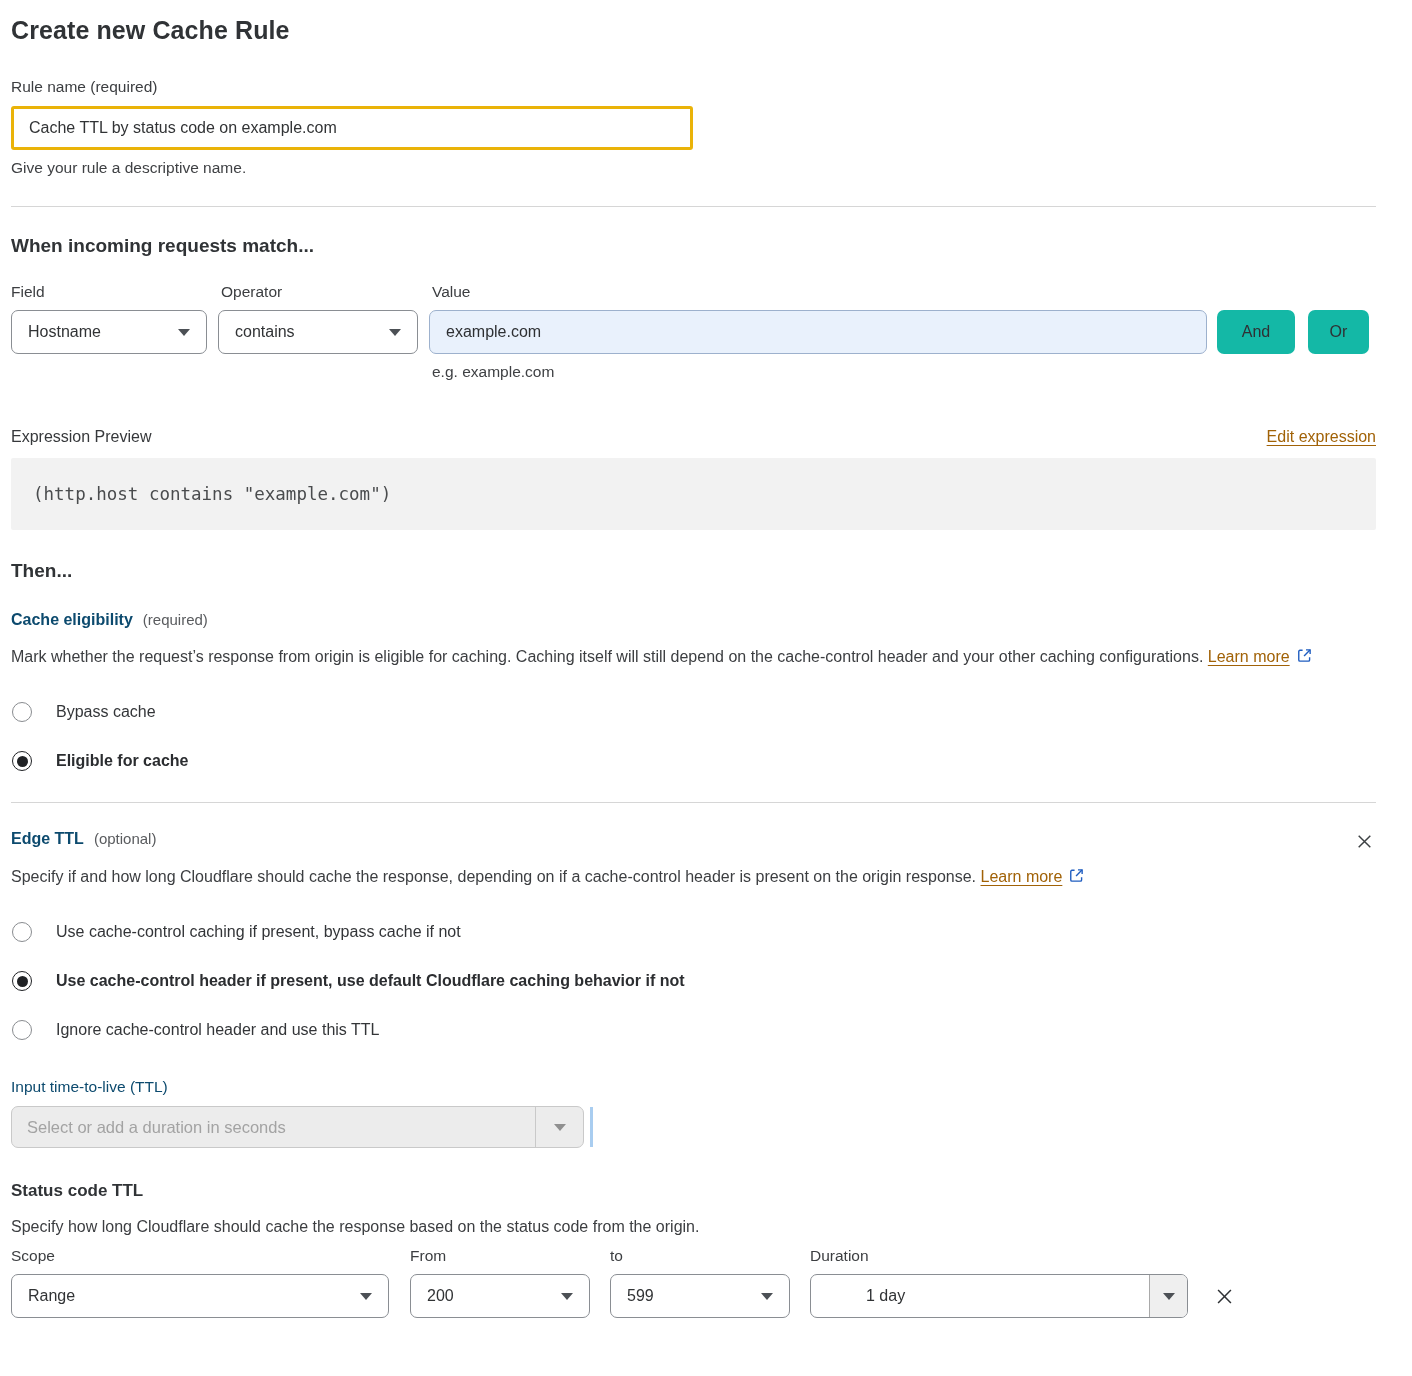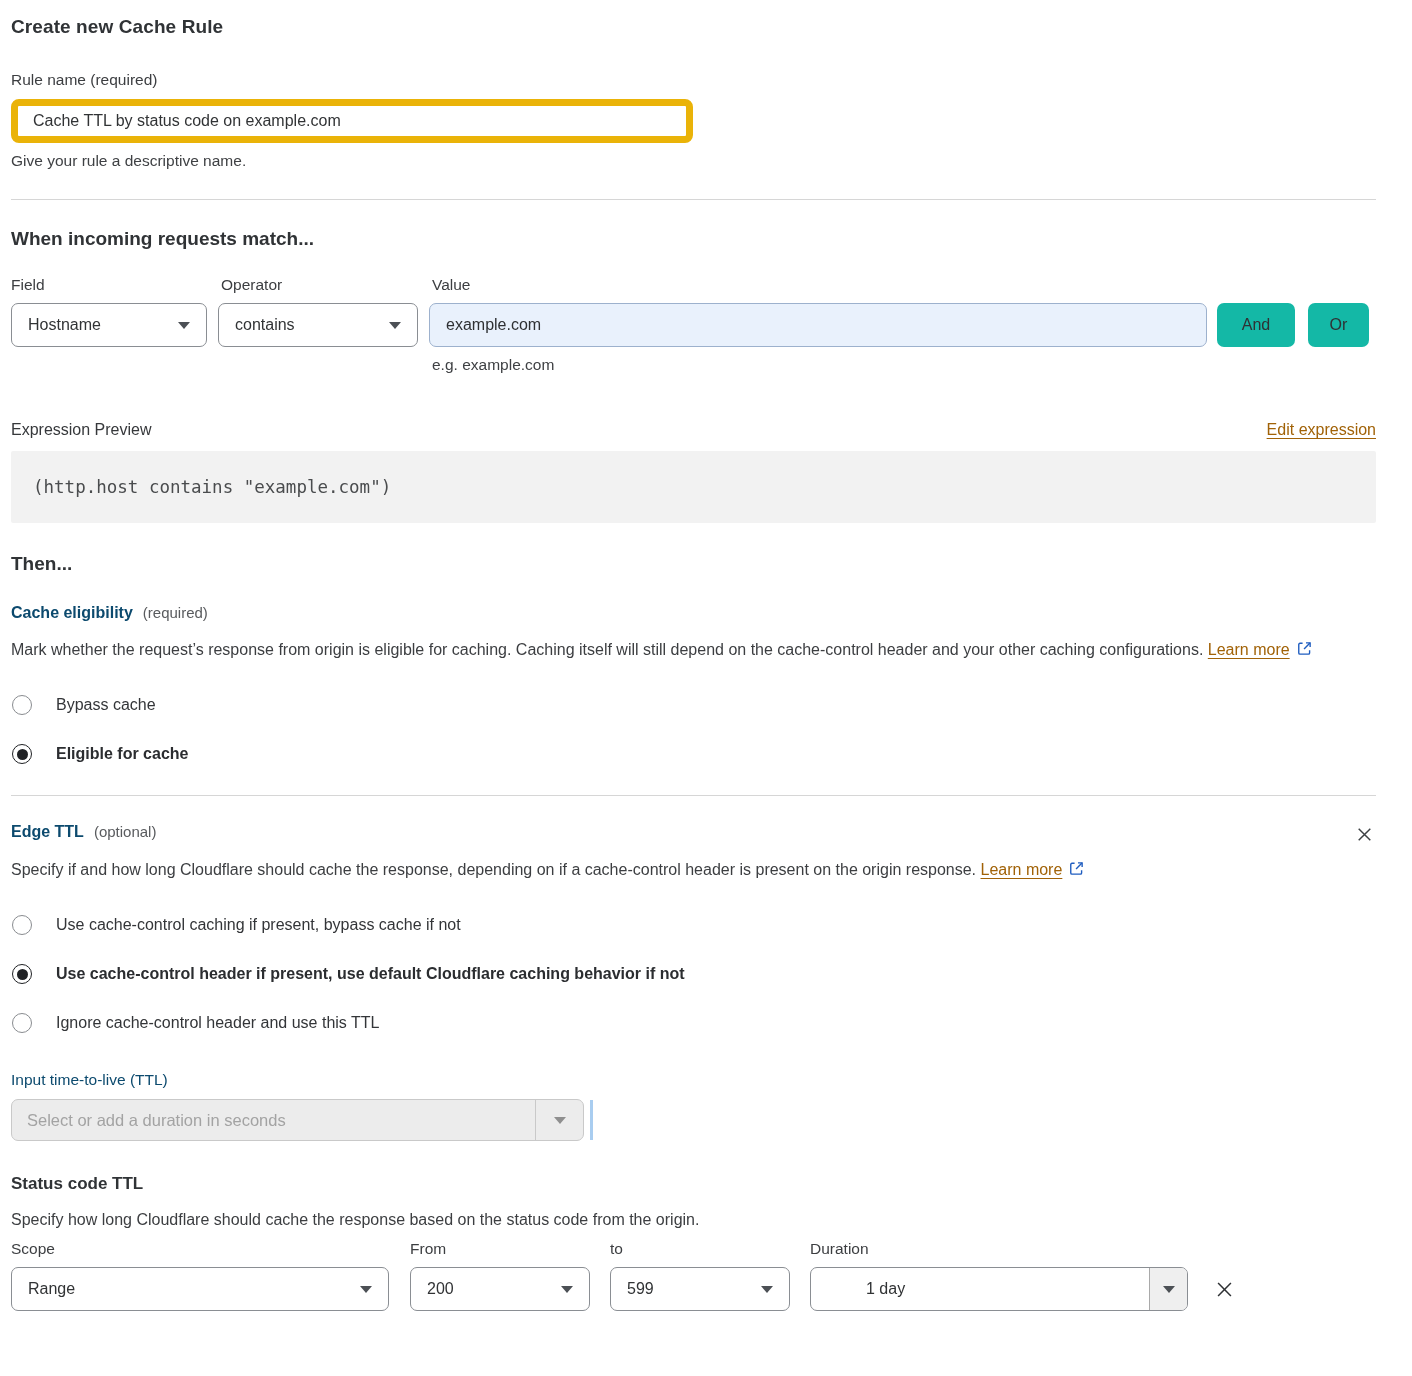--- a/index.html
+++ b/index.html
@@ -5,26 +5,26 @@
   * { box-sizing: border-box; }
   html,body { margin:0; padding:0; background:#ffffff; }
   body {
     width: 1412px;
     font-family: "Liberation Sans", sans-serif;
     color: #383a3d;
     padding: 12px 36px 24px 11px;
   }
   .content { width: 1365px; }
 
-  h1.page-title { font-size: 19px; font-weight: 700; color: #303336; margin: 4px 0 0 0; letter-spacing: .1px; }
+  h1.page-title { font-size: 25px; font-weight: 700; color: #303336; margin: 4px 0 0 0; letter-spacing: .1px; }
 
   .field-label { font-size: 15.5px; color: #3c3e41; margin-top: 33px; }
   .text-input {
     margin-top: 10px; width: 682px; height: 44px;
-    border: 7px solid #eab308; border-radius: 8px;
+    border: 3px solid #eab308; border-radius: 3px;
     font-family: "Liberation Sans", sans-serif; font-size: 16px; color: #313335;
     padding: 0 15px; outline: none; background: #fff; display: block;
   }
   .help-text { font-size: 15.5px; color: #3f4144; margin-top: 9px; }
 
   .divider { border: none; border-top: 1px solid #d6d6d6; margin: 29px 0 0 0; }
 
   h2.section-heading { font-size: 19px; font-weight: 700; color: #303336; margin: 28px 0 0 0; }
 
   .cols-labels { display: flex; margin-top: 26px; font-size: 15.5px; color: #3c3e41; }

